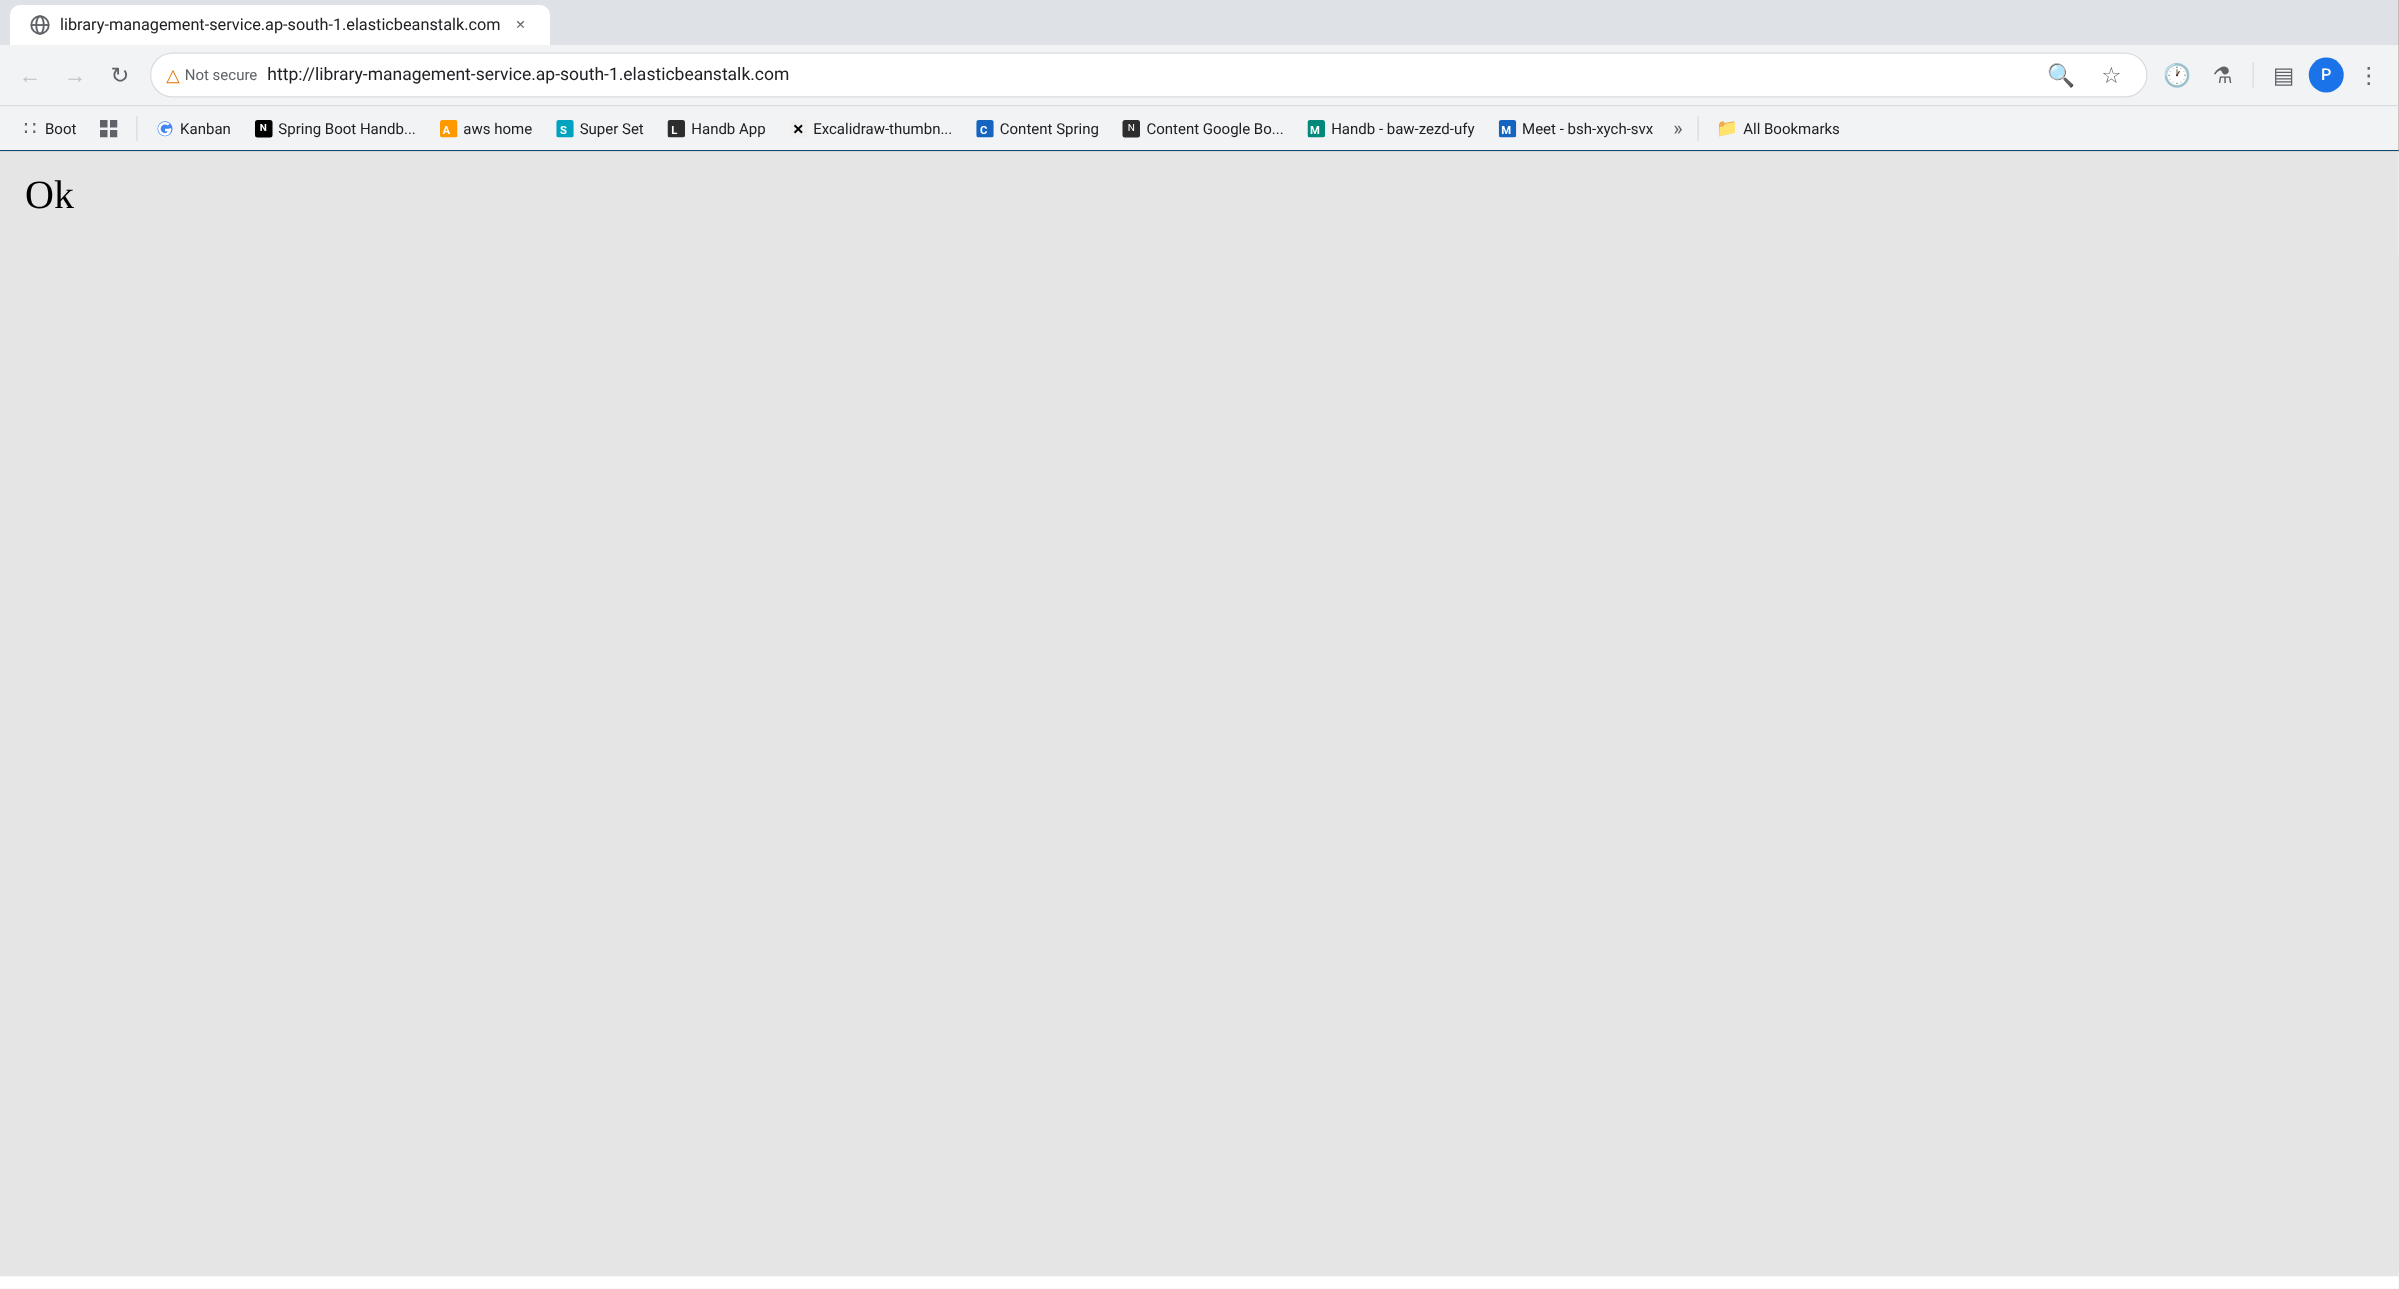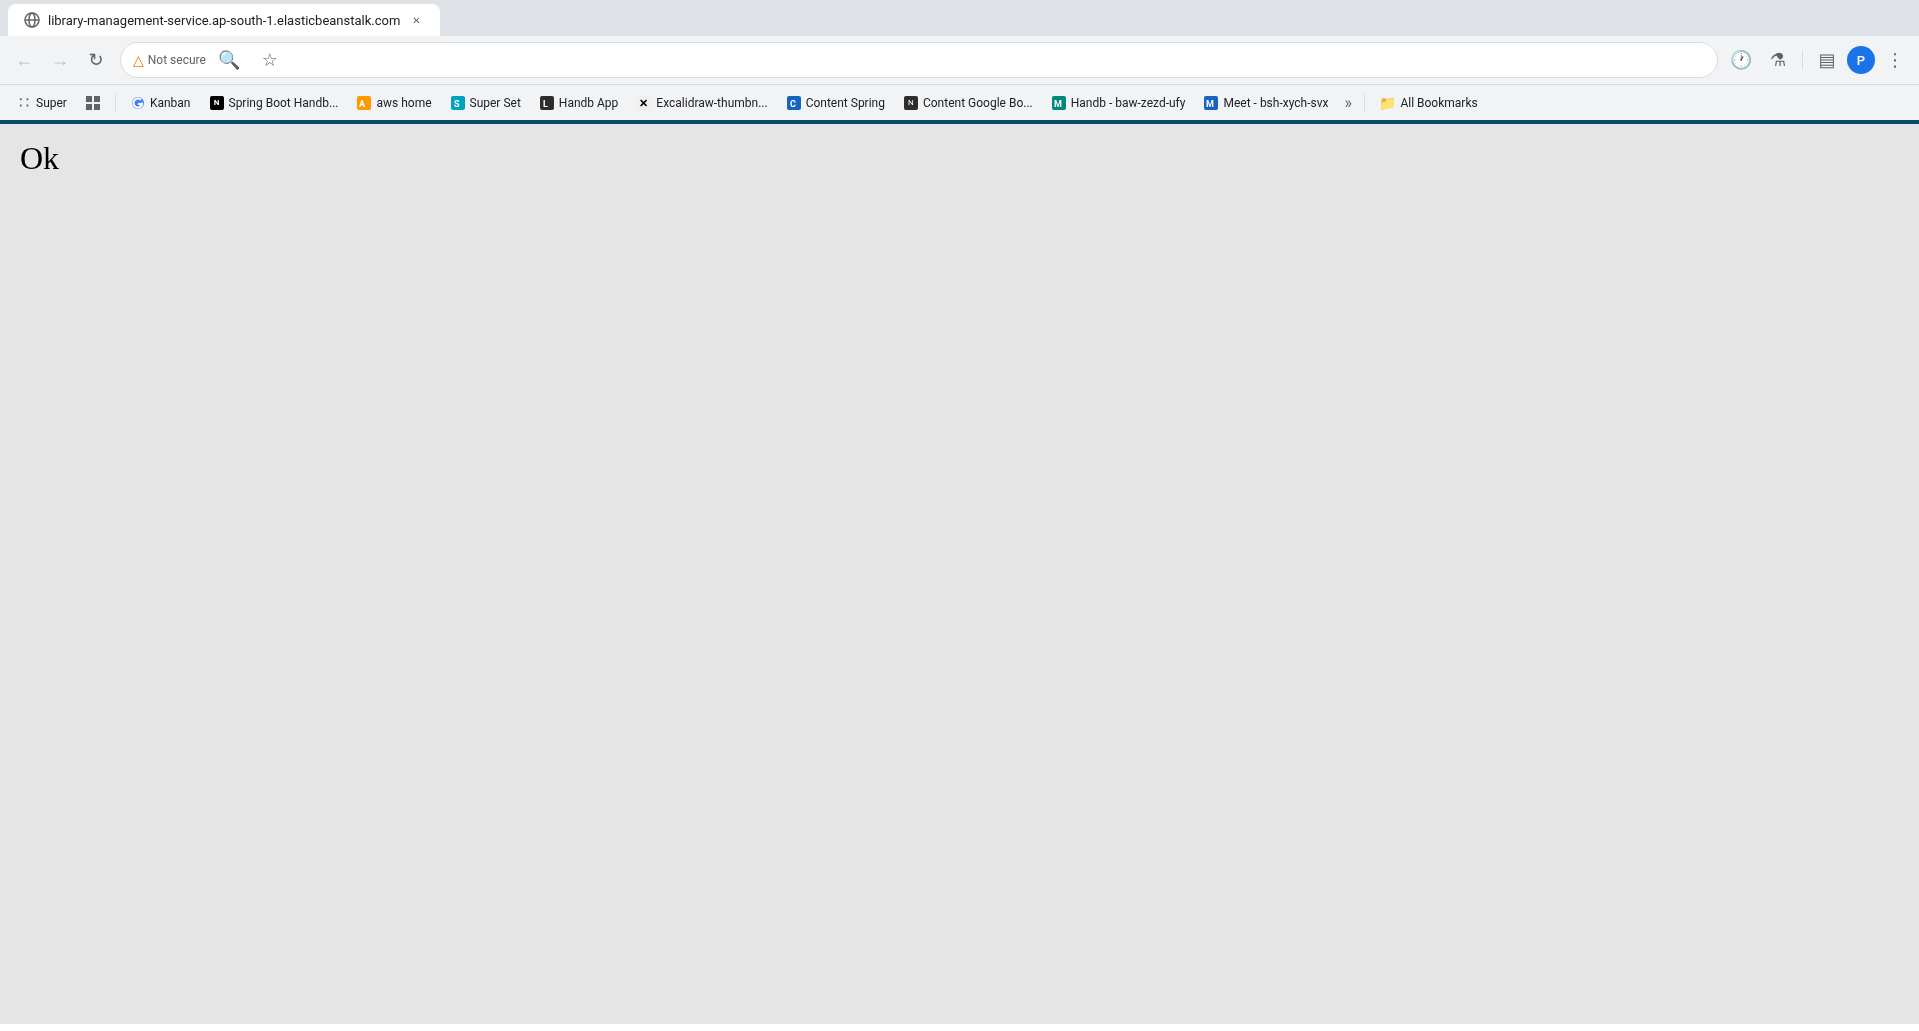--- a/index.html
+++ b/index.html
@@ -11,21 +11,21 @@
     body {
       font-family: -apple-system, BlinkMacSystemFont, 'Segoe UI', Roboto, Arial, sans-serif;
       background: #ffffff;
       width: 1919px;
       min-height: 1031px;
     }
 
     
     .browser-chrome {
       background: #7f1d1d;
-      border-bottom: 4px solid #0c4a6e;
+      border-bottom: 1px solid #0c4a6e;
     }
 
     
     .tab-bar {
       display: flex;
       align-items: flex-end;
       height: 36px;
       padding: 0 8px;
       background: #dee1e6;
     }
@@ -310,41 +310,42 @@
   <div class="nav-bar">
     <button class="nav-btn disabled">←</button>
     <button class="nav-btn disabled">→</button>
     <button class="nav-btn">↻</button>
 
     <div class="address-bar-container">
       <div class="not-secure-badge">
         <span class="warning-icon">△</span>
         <span>Not secure</span>
       </div>
+      <span class="address-text">http://library-management-service.ap-south-1.elasticbeanstalk.com</span>
       <button class="nav-action-btn">🔍</button>
       <button class="nav-action-btn">☆</button>
     </div>
 
     <div class="nav-actions">
       <button class="nav-action-btn">🕐</button>
       <button class="nav-action-btn">⚗</button>
       <div class="divider-v"></div>
       <button class="nav-action-btn">▤</button>
       <div class="profile-btn">
         <span>P</span>
       </div>
       <button class="nav-action-btn">⋮</button>
     </div>
   </div>
 
   <div class="bookmarks-bar">
 
     <div class="bookmark-item">
       <span class="bm-icon apps-grid-icon">∷</span>
-      <span>Super</span>
+      <span>Boot</span>
     </div>
 
     <div class="bookmark-item">
       <span class="bm-icon">
         <svg width="14" height="14" viewBox="0 0 14 14" fill="#5f6368">
           <rect x="0" y="0" width="6" height="6"></rect>
           <rect x="8" y="0" width="6" height="6"></rect>
           <rect x="0" y="8" width="6" height="6"></rect>
           <rect x="8" y="8" width="6" height="6"></rect>
         </svg>

